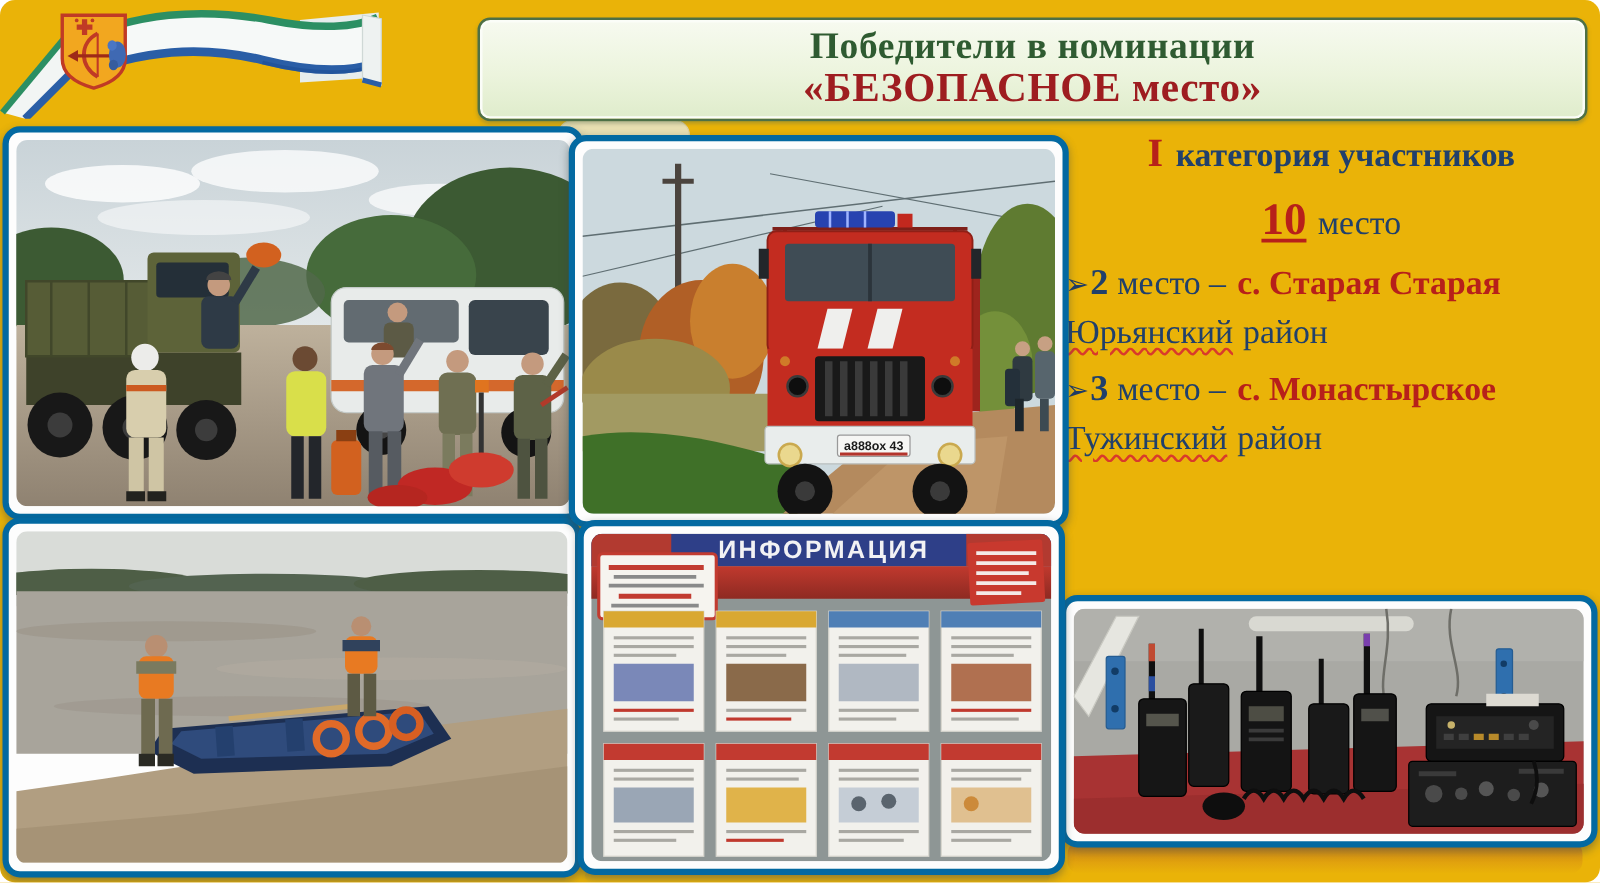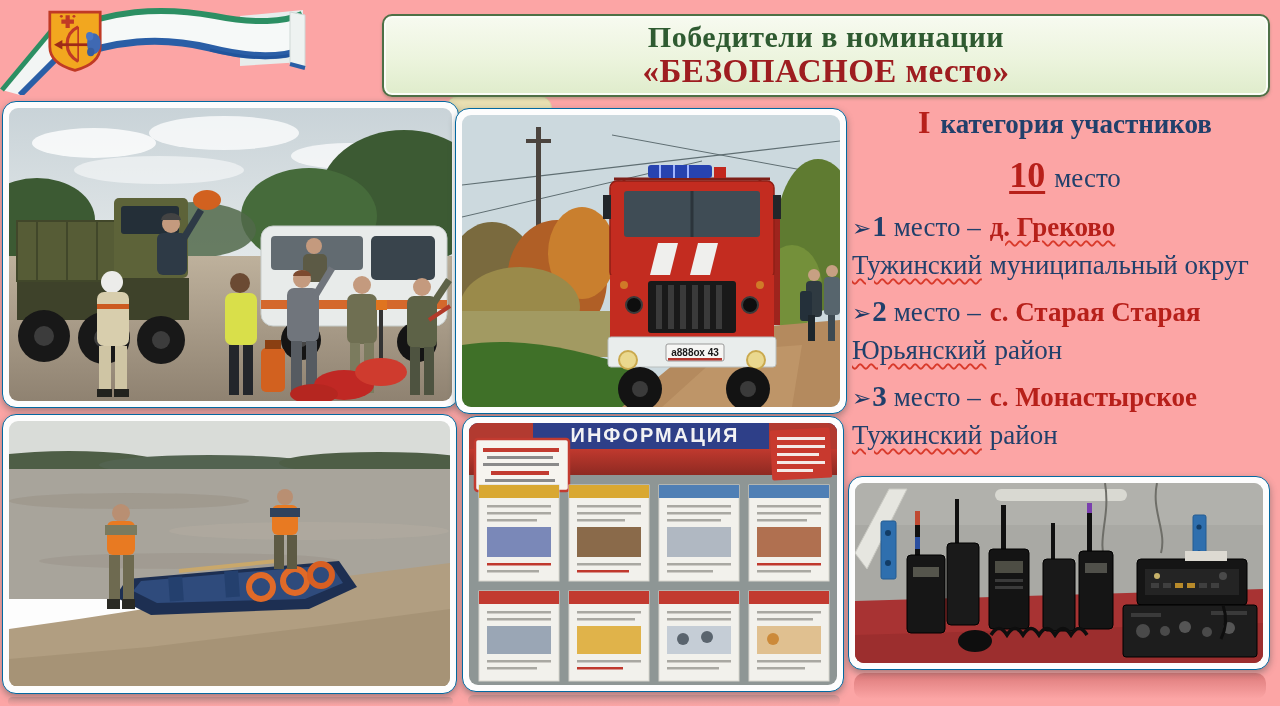--- a/index.html
+++ b/index.html
@@ -1,17 +1,17 @@
 <!DOCTYPE html>
 <html><head>
 <meta charset="utf-8">
 <style>
   html,body{margin:0;padding:0;background:#ffffff;}
-  .slide{position:relative;width:1280px;height:706px;background:#fca5a5;overflow:hidden;
-         font-family:"Liberation Serif",serif;}
+  .slide{position:relative;width:1280px;height:706px;background:#eab308;overflow:hidden;
+         font-family:"Liberation Serif",serif;border-radius:12px;}
 
   
   .title-box{position:absolute;left:382px;top:14px;width:884px;height:79px;
     border:2px solid #4e7046;border-radius:10px;
     background:linear-gradient(180deg,#f7faf0 0%,#ecf4dd 55%,#dfeccb 100%);
     box-shadow:inset 0 0 0 2px #fbfdf8, 0 2px 3px rgba(90,110,80,.35);
     display:flex;flex-direction:column;align-items:center;justify-content:center;line-height:1.08;}
   .title-line1{color:#2f5b31;font-weight:bold;font-size:30px;letter-spacing:.5px;}
   .title-line2{color:#9e1d20;font-weight:bold;font-size:33px;letter-spacing:.5px;}
 
@@ -28,21 +28,21 @@
   .bullet{font-family:"DejaVu Sans",sans-serif;color:#1d3a66;font-size:23px;font-weight:bold;margin-right:1px;}
   .wnum{font-weight:bold;font-size:29px;}
   .mid{margin:0 9px 0 7px;}
   .place{color:#b7201a;font-weight:bold;}
   .wavy{text-decoration-line:underline;text-decoration-style:wavy;
         text-decoration-color:#d93a2b;text-decoration-thickness:1.5px;text-underline-offset:4px;}
   .region{margin-top:7px;}
   .region-first{margin-right:8px;}
 
   
-  .photo{position:absolute;background:#fdfdfd;border:1px solid #0369a1;border-radius:14px;
+  .photo{position:absolute;background:#fdfdfd;border:5px solid #0369a1;border-radius:14px;
          box-shadow:0 3px 7px rgba(60,70,70,.45);padding:6px;}
   .photo svg{display:block;border-radius:9px;}
   .beige-corner{position:absolute;left:446px;top:96px;width:104px;height:58px;
          background:#e9dfb2;border-radius:12px;border:1px solid #ddd2a2;}
   .refl{position:absolute;border-radius:10px;}
   .refl-grey{background:linear-gradient(180deg,rgba(110,115,110,.28),rgba(110,115,110,0));}
   .refl-pink{background:linear-gradient(180deg,rgba(168,51,51,.38),rgba(168,51,51,0));}
 
   svg text{font-family:"Liberation Sans",sans-serif;}
   .z1{z-index:1}.z2{z-index:2}.z3{z-index:3}.z4{z-index:4}.z5{z-index:5}
@@ -458,28 +458,20 @@
   <div class="refl refl-pink" style="left:854px;top:673px;width:412px;height:26px;"></div>
 
   <div class="rpanel z2">
     <div class="center cat-line">
       <span class="cat-num">I</span><span>категория участников</span>
     </div>
     <div class="center apps-line">
       <span class="apps-num">10</span><span>место</span>
     </div>
 
-    <div class="winner">
-      <div>
-        <span class="bullet">➢</span><span class="wnum">1</span><span class="mid">место –</span><span class="place wavy">д. Греково</span>
-      </div>
-      <div class="region">
-        <span class="region-first wavy">Тужинский</span><span>муниципальный округ</span>
-      </div>
-    </div>
 
     <div class="winner">
       <div>
         <span class="bullet">➢</span><span class="wnum">2</span><span class="mid">место –</span><span class="place">с. Старая Старая</span>
       </div>
       <div class="region">
         <span class="region-first wavy">Юрьянский</span><span>район</span>
       </div>
     </div>
 

